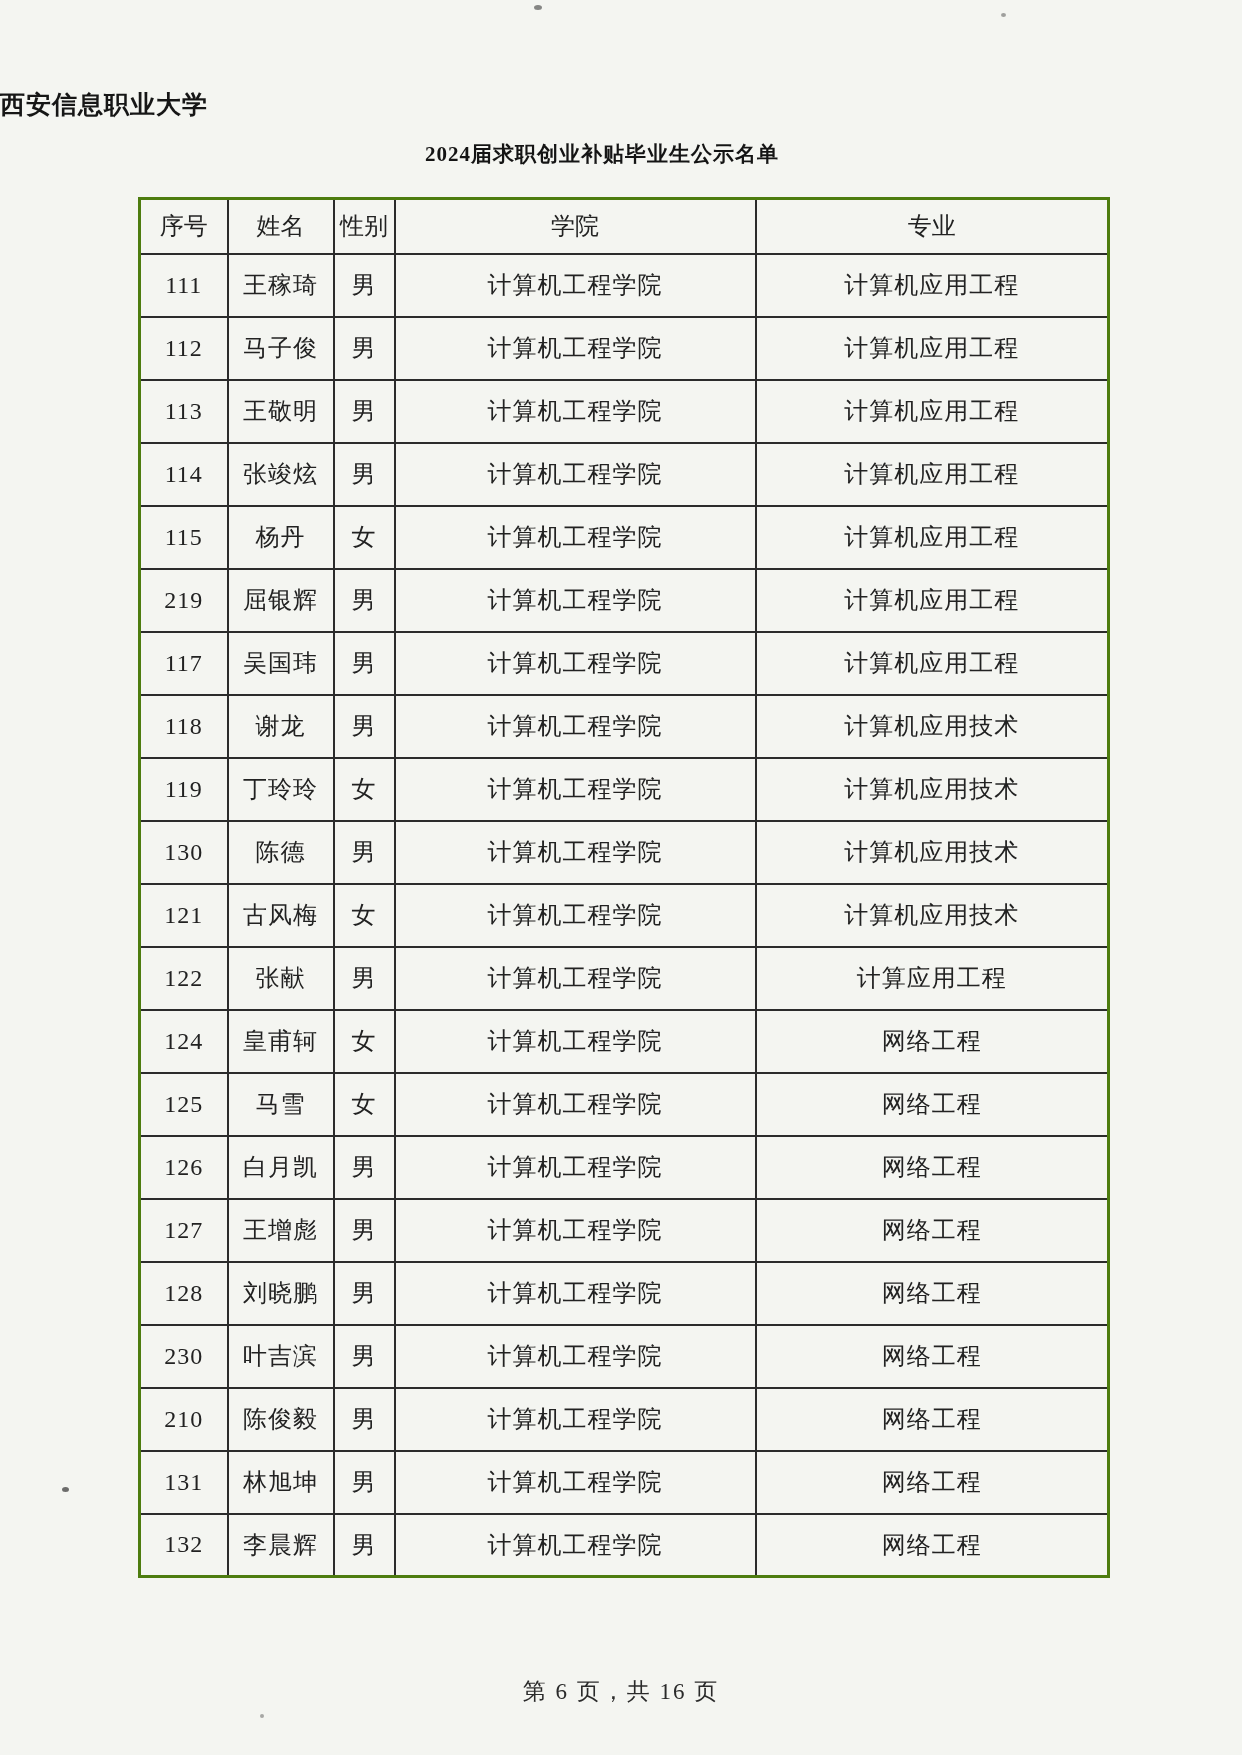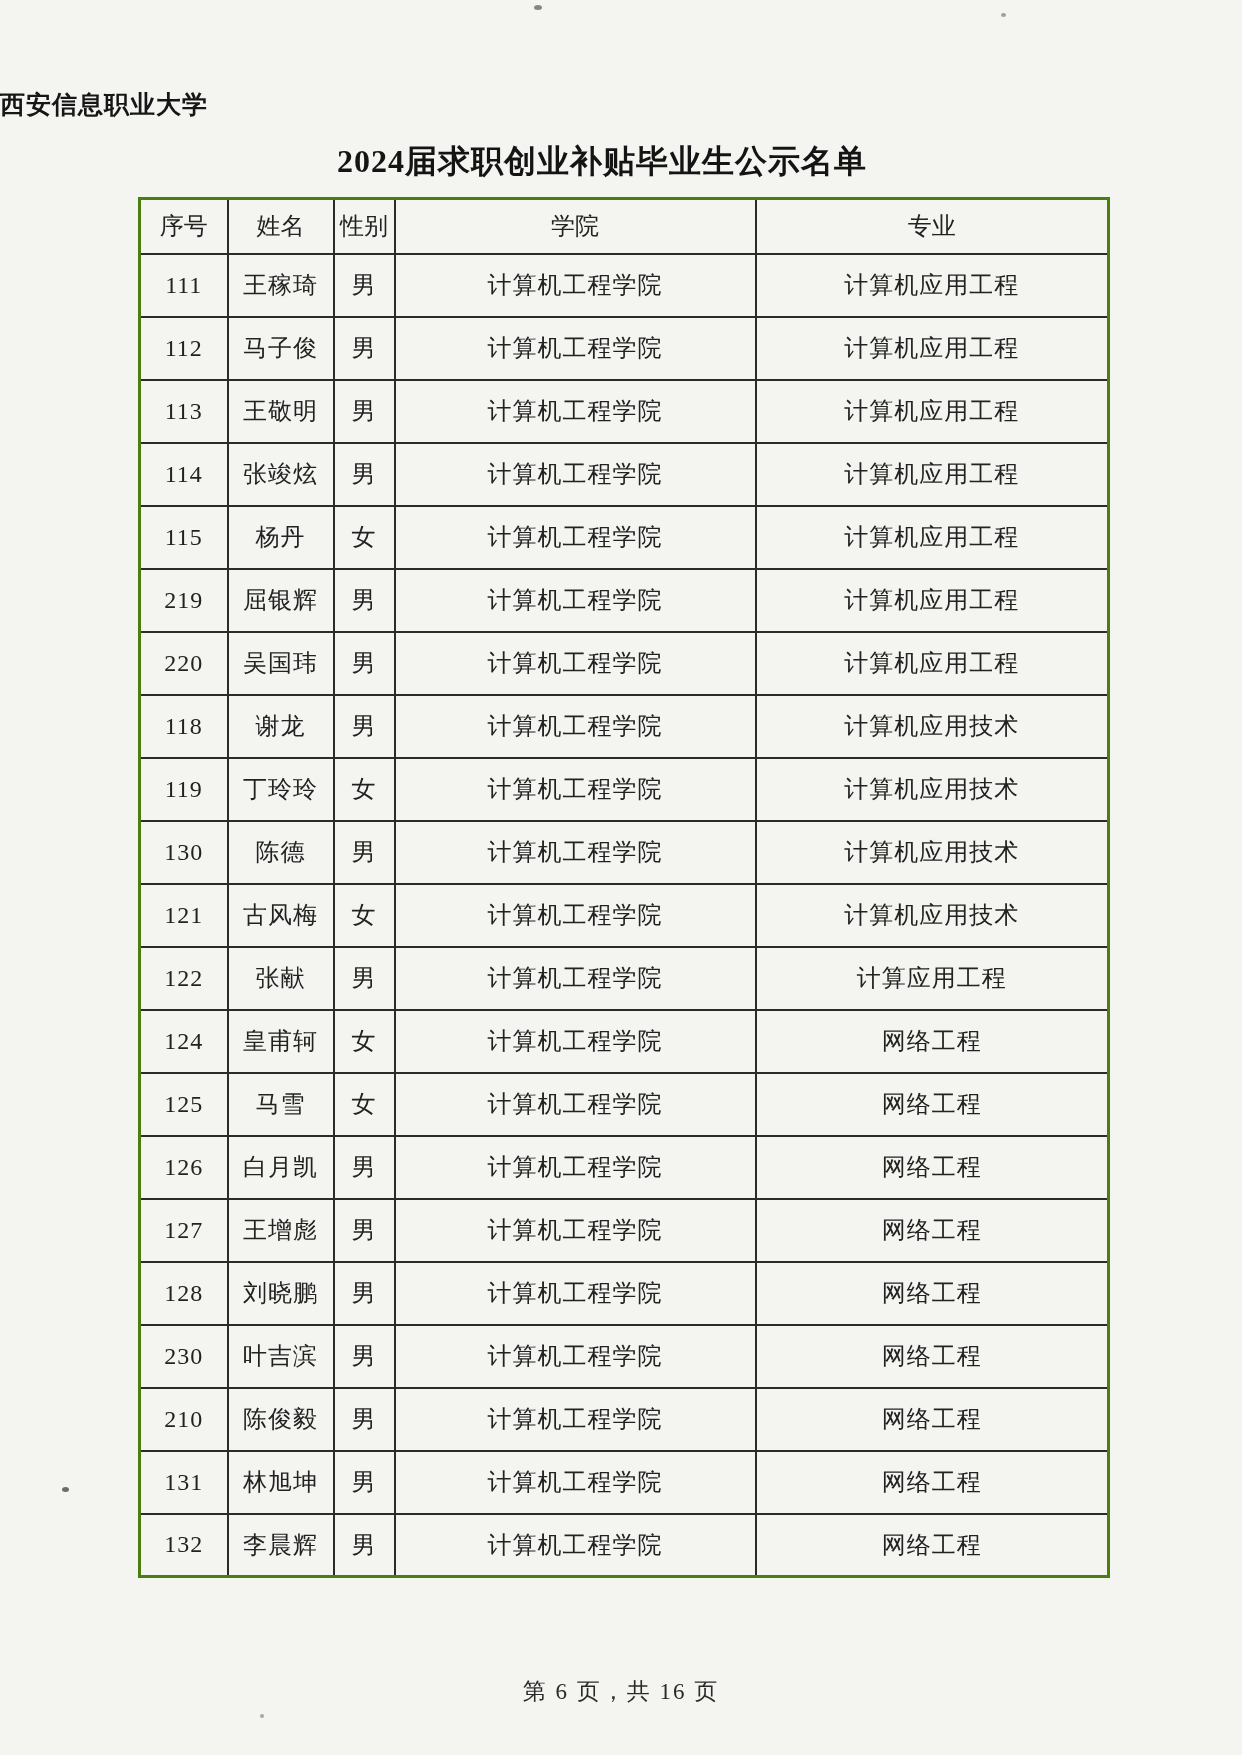--- a/index.html
+++ b/index.html
@@ -29,21 +29,21 @@
     font-weight: bold;
     letter-spacing: 1px;
     color: #161616;
   }
   .title-sub {
     position: absolute;
     top: 140px;
     left: 0;
     width: 1204px;
     text-align: center;
-    font-size: 32px;
+    font-size: 21px;
     font-weight: bold;
     letter-spacing: 1px;
     color: #141414;
   }
   table.roster {
     position: absolute;
     top: 197px;
     left: 138px;
     width: 969px;
     border-collapse: collapse;
@@ -144,21 +144,21 @@
           <td data-name="major-cell">计算机应用工程</td>
         </tr>
         <tr data-name="table-row">
           <td data-name="serial-cell">219</td>
           <td data-name="name-cell">屈银辉</td>
           <td data-name="gender-cell">男</td>
           <td data-name="college-cell">计算机工程学院</td>
           <td data-name="major-cell">计算机应用工程</td>
         </tr>
         <tr data-name="table-row">
-          <td data-name="serial-cell">220</td>
+          <td data-name="serial-cell">117</td>
           <td data-name="name-cell">吴国玮</td>
           <td data-name="gender-cell">男</td>
           <td data-name="college-cell">计算机工程学院</td>
           <td data-name="major-cell">计算机应用工程</td>
         </tr>
         <tr data-name="table-row">
           <td data-name="serial-cell">118</td>
           <td data-name="name-cell">谢龙</td>
           <td data-name="gender-cell">男</td>
           <td data-name="college-cell">计算机工程学院</td>

